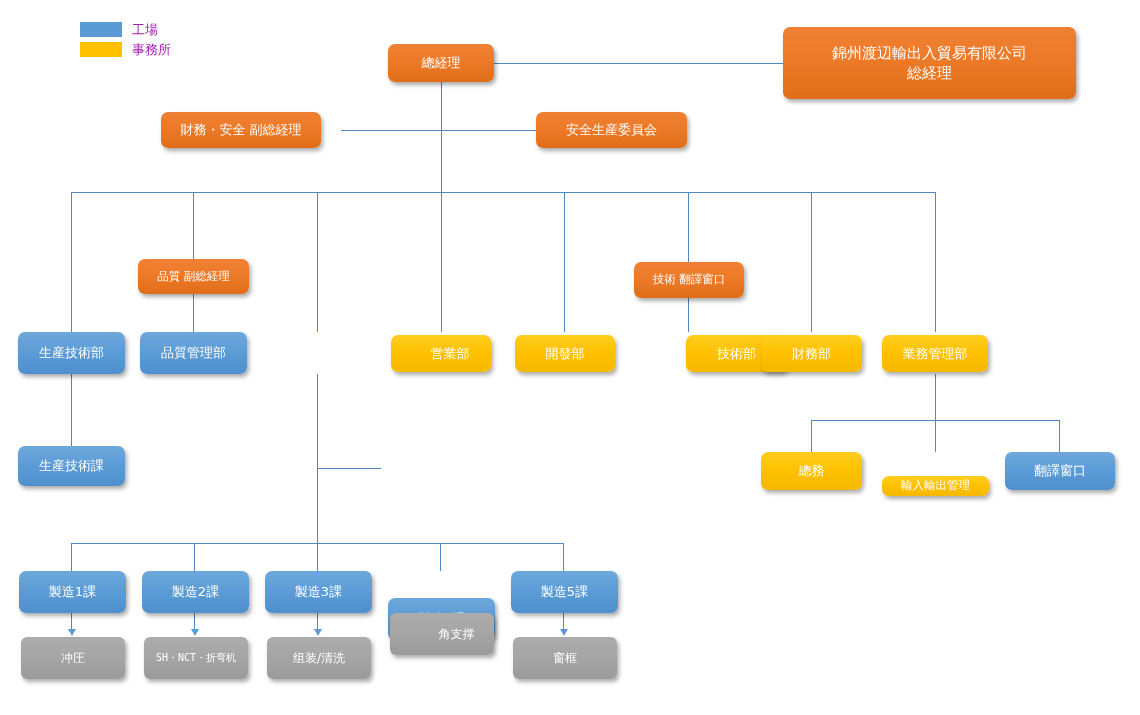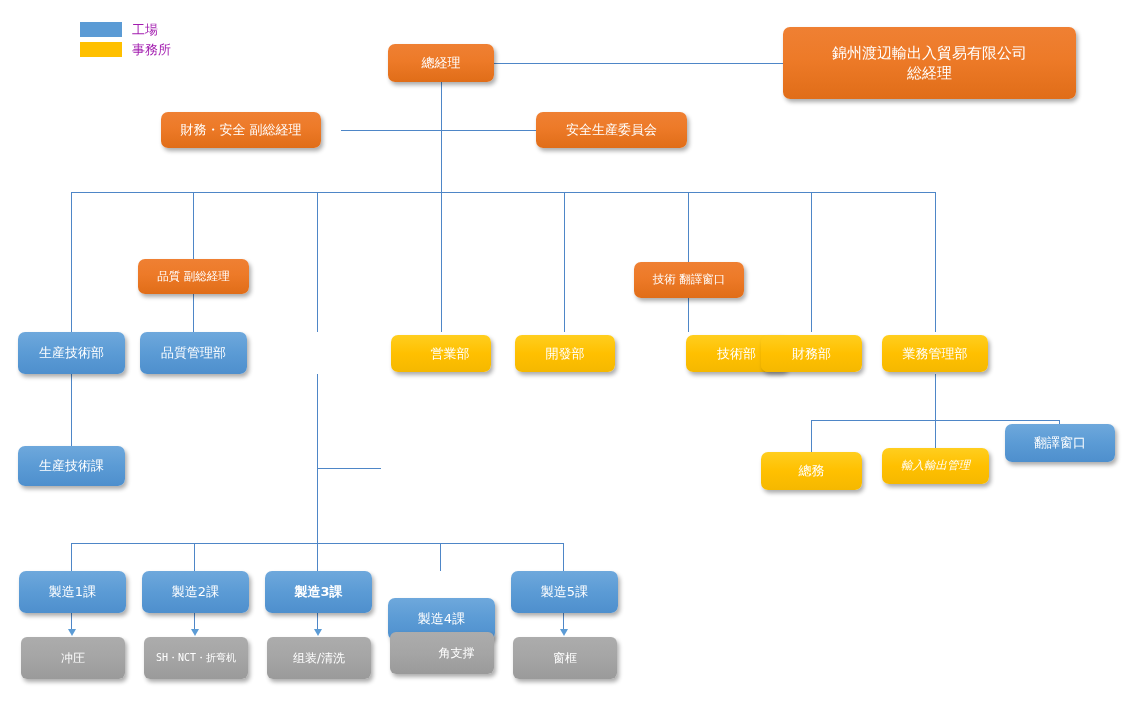--- a/index.html
+++ b/index.html
@@ -155,28 +155,28 @@
   <div class="box yellow" style="left:391px; top:335px; width:100px; height:37px;padding-left:22px;">営業部</div>
   <div class="box yellow" style="left:515px; top:335px; width:100px; height:37px;">開發部</div>
   <div class="box yellow" style="left:638px; top:335px; width:101px; height:37px;margin-left:48px;">技術部</div>
   <div class="box yellow" style="left:761px; top:335px; width:101px; height:37px;">財務部</div>
   <div class="box yellow" style="left:882px; top:335px; width:106px; height:37px;">業務管理部</div>
 
   <div class="box blue" style="left:18px; top:446px; width:107px; height:40px;">生産技術課</div>
 
 
   <div class="box yellow" style="left:761px;  top:452px; width:101px; height:38px;">總務</div>
-  <div class="box yellow small" style="left:882px; top:448px; width:107px; height:36px;font-style:italic;">輸入輸出管理</div>
-  <div class="box blue" style="left:1005px; top:424px; width:110px; height:38px;">翻譯窗口</div>
+  <div class="box yellow small" style="left:882px; top:476px; width:107px; height:20px;">輸入輸出管理</div>
+  <div class="box blue" style="left:1005px; top:452px; width:110px; height:38px;">翻譯窗口</div>
 
   <div class="box blue" style="left:19px;  top:571px; width:107px; height:42px;">製造1課</div>
   <div class="box blue" style="left:142px; top:571px; width:107px; height:42px;">製造2課</div>
-  <div class="box blue" style="left:265px; top:571px; width:107px; height:42px;font-weight:bold;">製造3課</div>
+  <div class="box blue" style="left:265px; top:571px; width:107px; height:42px;">製造3課</div>
   <div class="box blue" style="left:388px; top:571px; width:107px; height:42px;margin-top:27px;">製造4課</div>
   <div class="box blue" style="left:511px; top:571px; width:107px; height:42px;">製造5課</div>
 
   <div class="box grey" style="left:21px;  top:637px; width:104px; height:42px;">冲圧</div>
   <div class="box grey mono" style="left:144px; top:637px; width:104px; height:42px;">SH・NCT・折弯机</div>
   <div class="box grey" style="left:267px; top:637px; width:104px; height:42px;">组装/清洗</div>
-  <div class="box grey" style="left:390px; top:632px; width:104px; height:42px;padding-left:33px;">角支撑</div>
+  <div class="box grey" style="left:390px; top:613px; width:104px; height:42px;padding-left:33px;">角支撑</div>
   <div class="box grey" style="left:513px; top:637px; width:104px; height:42px;text-align:right;">窗框</div>
 
 </div>
 
 </body></html>

